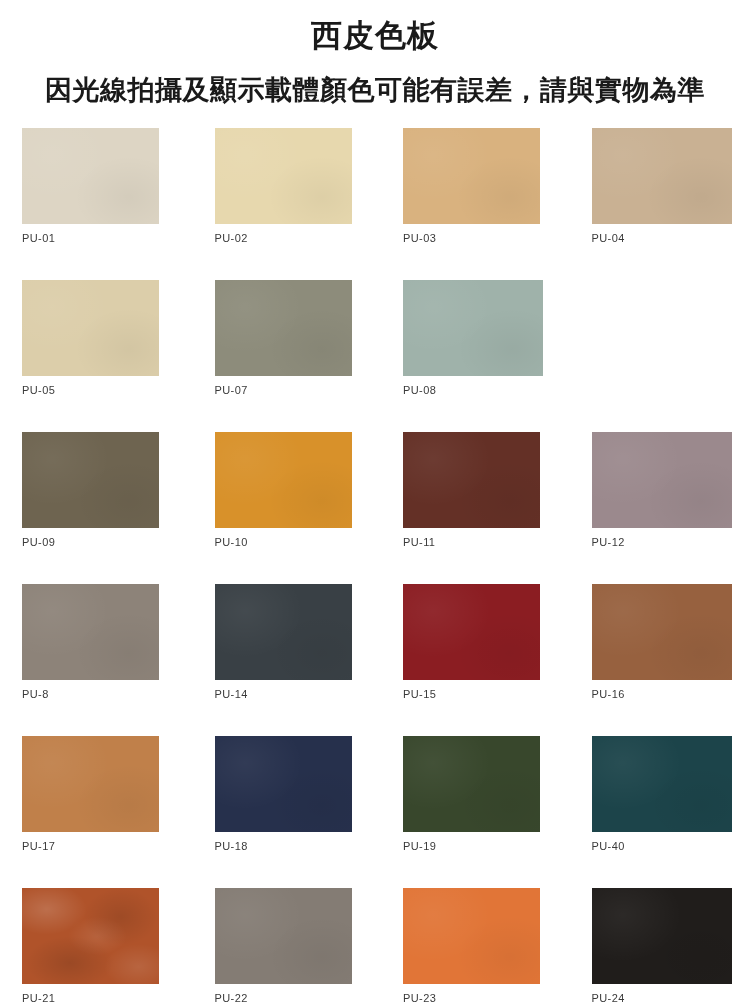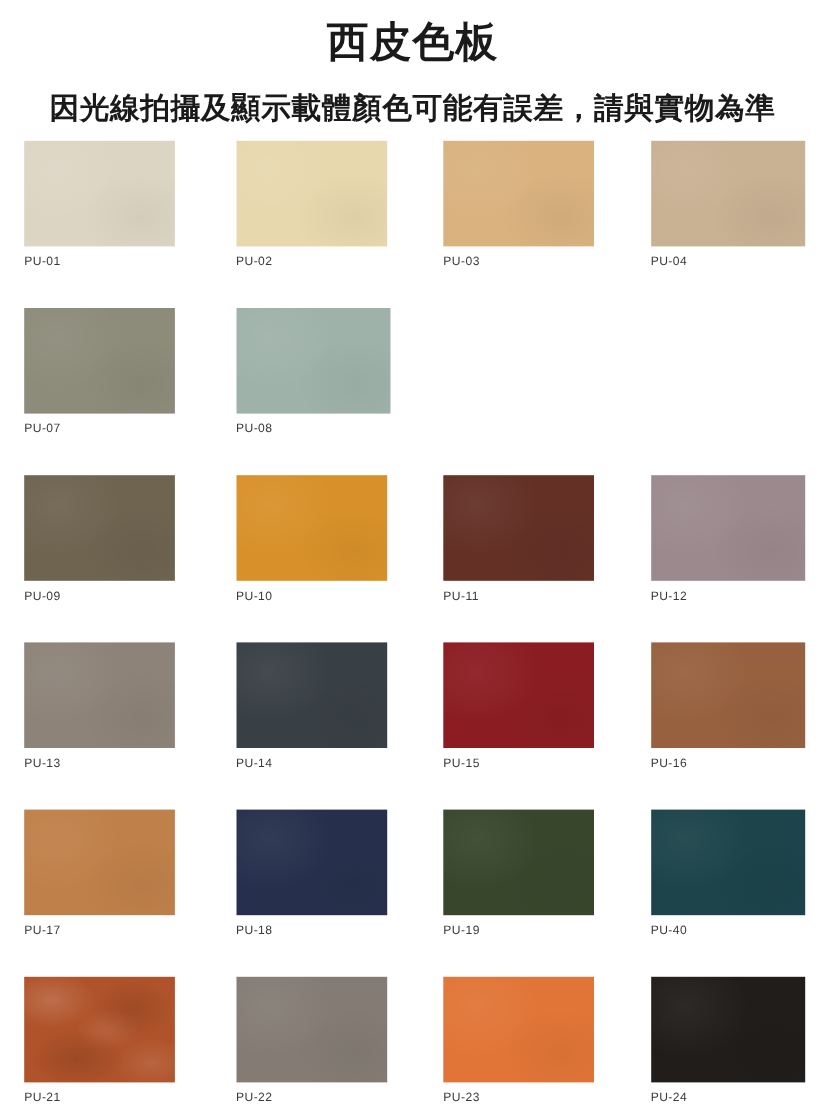--- a/index.html
+++ b/index.html
@@ -17,21 +17,21 @@
     position: relative;
     width: 750px;
     height: 1007px;
     background: #ffffff;
   }
   .header {
     padding-top: 18px;
     text-align: center;
   }
   .title {
-    font-size: 38px;
+    font-size: 31px;
     font-weight: 700;
     color: #1a1a1a;
     letter-spacing: 1px;
     line-height: 1.15;
     margin: 0;
   }
   .subtitle {
     font-size: 27px;
     font-weight: 600;
     color: #1a1a1a;
@@ -119,20 +119,24 @@
           <div class="chip" style="background-color: rgb(217, 178, 127);"></div>
           <div class="chip-label">PU-03</div>
         </div>
         <div class="swatch-cell">
           <div class="chip wide" style="background-color: rgb(201, 177, 147);"></div>
           <div class="chip-label">PU-04</div>
         </div>
       </div>
       <div class="swatch-row">
         <div class="swatch-cell">
+          <div class="chip" style="background-color: rgb(220, 206, 170);"></div>
+          <div class="chip-label">PU-05</div>
+        </div>
+        <div class="swatch-cell">
           <div class="chip" style="background-color: rgb(141, 140, 123);"></div>
           <div class="chip-label">PU-07</div>
         </div>
         <div class="swatch-cell">
           <div class="chip wide" style="background-color: rgb(159, 178, 170);"></div>
           <div class="chip-label">PU-08</div>
         </div>
       </div>
       <div class="swatch-row">
         <div class="swatch-cell">
@@ -148,21 +152,21 @@
           <div class="chip-label">PU-11</div>
         </div>
         <div class="swatch-cell">
           <div class="chip wide" style="background-color: rgb(155, 137, 141);"></div>
           <div class="chip-label">PU-12</div>
         </div>
       </div>
       <div class="swatch-row">
         <div class="swatch-cell">
           <div class="chip" style="background-color: rgb(141, 131, 121);"></div>
-          <div class="chip-label">PU-13</div>
+          <div class="chip-label">PU-8</div>
         </div>
         <div class="swatch-cell">
           <div class="chip" style="background-color: rgb(57, 64, 69);"></div>
           <div class="chip-label">PU-14</div>
         </div>
         <div class="swatch-cell">
           <div class="chip" style="background-color: rgb(139, 29, 34);"></div>
           <div class="chip-label">PU-15</div>
         </div>
         <div class="swatch-cell">

